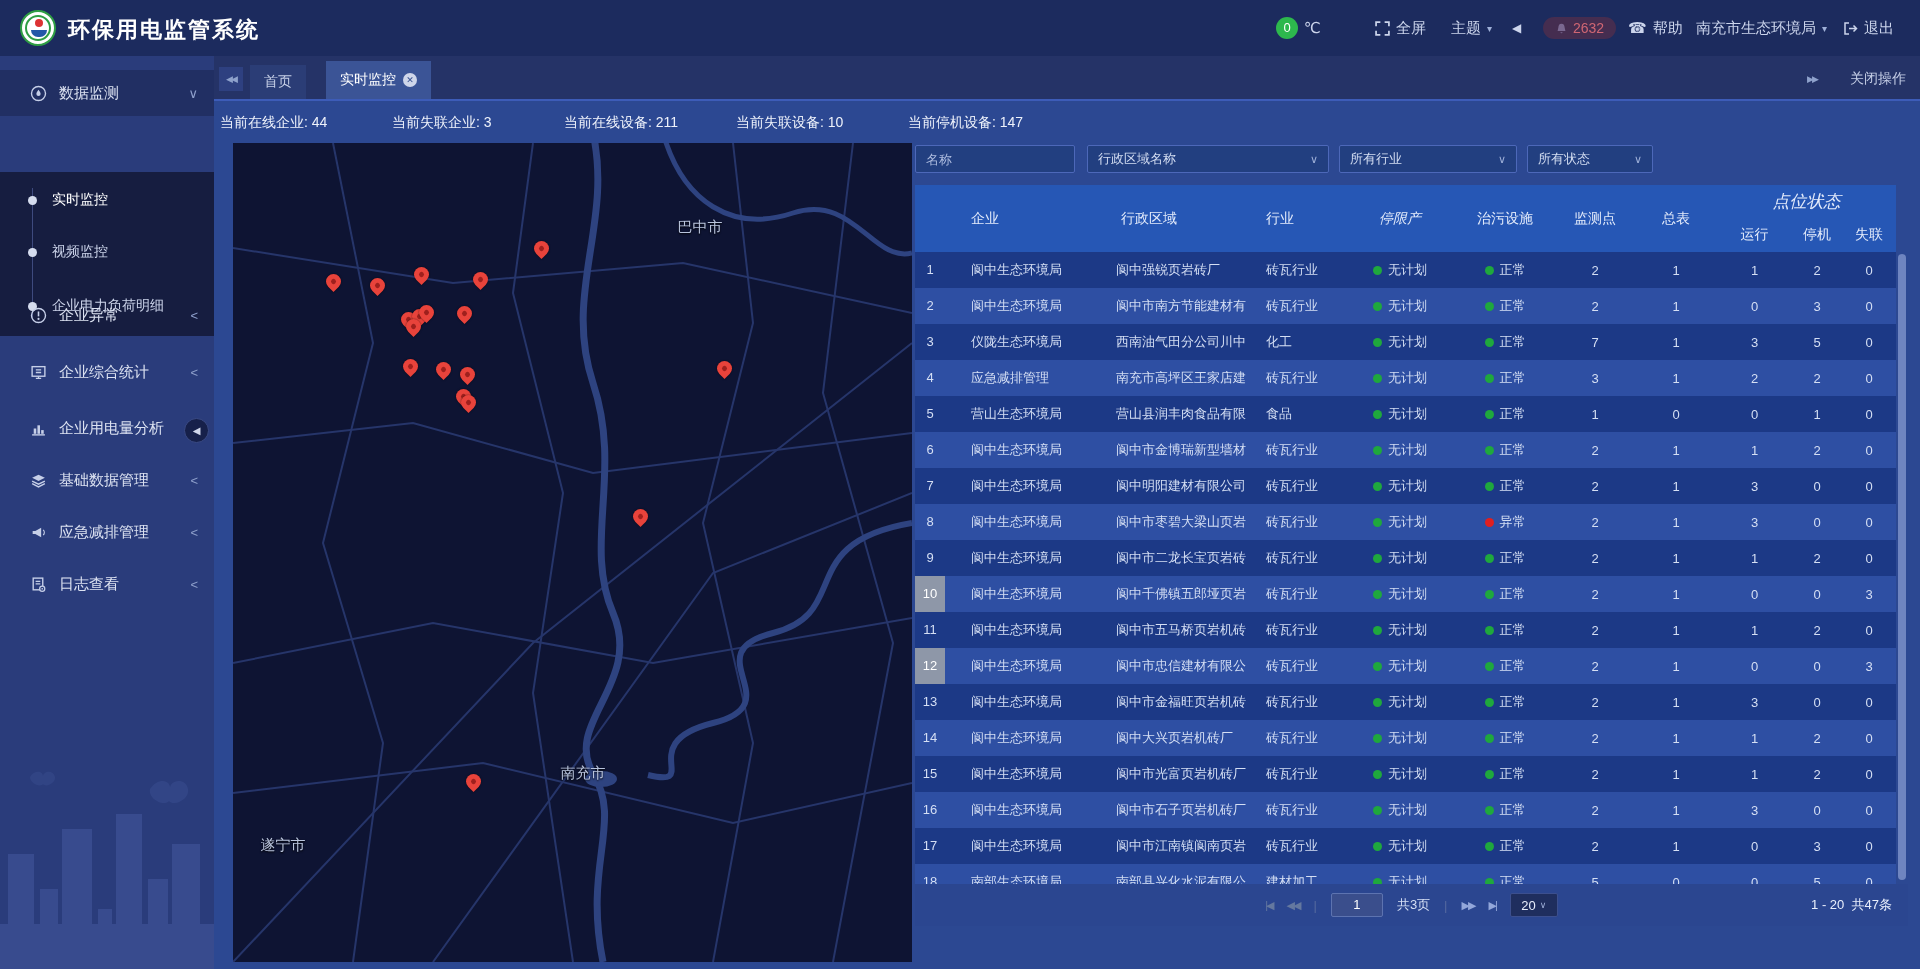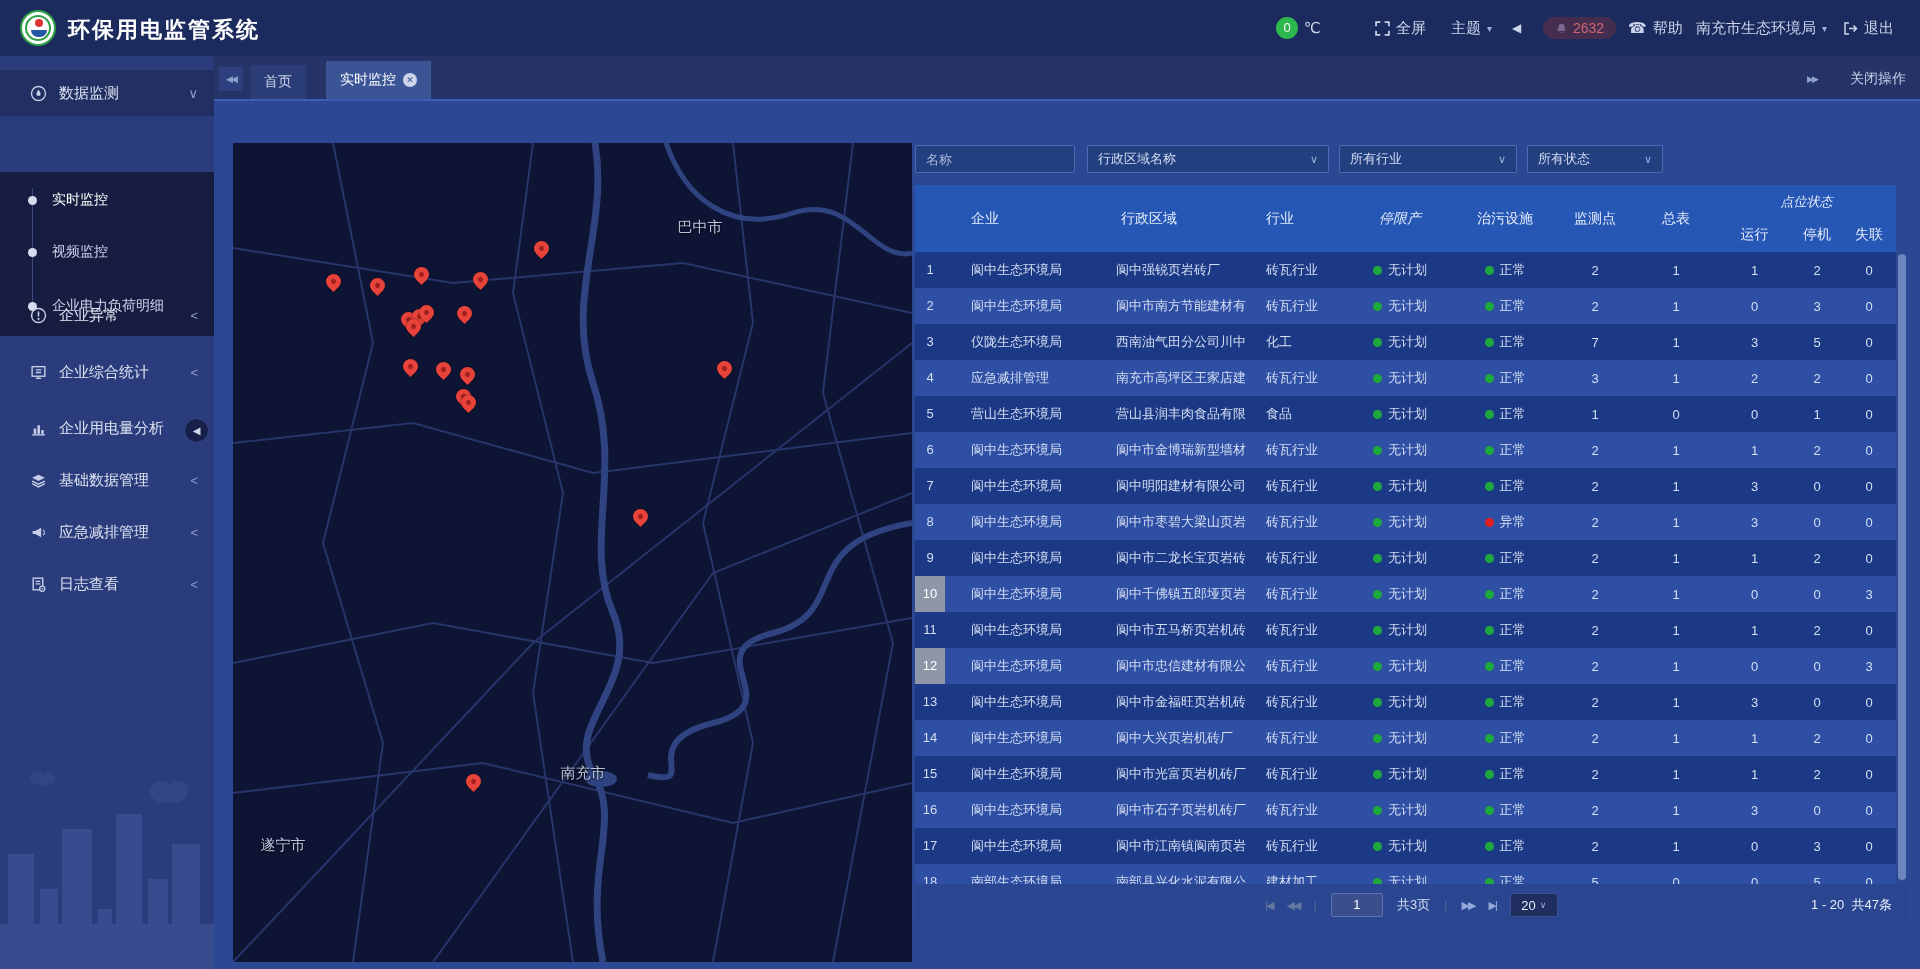--- a/index.html
+++ b/index.html
@@ -57,21 +57,21 @@
   .fbox .vee{margin-left:auto;color:#9fb0d8;font-size:11px;}
   input.fbox{color:#d4def2;outline:none;cursor:text;}
   input.fbox::placeholder{color:#aebcdf;}
 
   
   .tbl{position:absolute;left:915px;top:185px;width:981px;}
   .thead{display:flex;height:67px;background:#2657b5;color:#e3ebfb;font-size:14px;}
   .th{display:flex;align-items:center;justify-content:center;}
   .th.l{justify-content:flex-start;padding-left:6px;}
   .group{display:flex;flex-direction:column;}
-  .group .gtop{height:33px;display:flex;align-items:center;justify-content:center;font-style:italic;font-size:13px;}
+  .group .gtop{height:33px;display:flex;align-items:center;justify-content:center;font-style:italic;font-size:17px;}
   .group .gbot{height:34px;display:flex;}
   .group .gbot .th{height:34px;}
   .tbody{height:632px;overflow:hidden;}
   .row{display:flex;height:36px;align-items:center;font-size:13px;color:#d5dff4;background:#1c3986;}
   .row.alt{background:#2e4fa3;}
   .cell{display:flex;align-items:center;justify-content:center;height:36px;overflow:hidden;white-space:nowrap;}
   .cell.l{justify-content:flex-start;padding-left:6px;}
   .numbox{display:inline-block;width:30px;height:36px;line-height:36px;text-align:center;}
   .numbox.hl{background:#8e97a8;color:#fff;}
   .sdot{display:inline-block;width:9px;height:9px;border-radius:50%;margin-right:6px;flex:none;}
@@ -248,20 +248,27 @@
     <div class="tab active" style="left:112px;">
       <span>实时监控</span>
       <span class="close">✕</span>
     </div>
     <div class="close-ops">
       <span class="tab-nav" style="position:static;background:none;">▶▶</span>
       <span>关闭操作</span>
     </div>
   </div>
 
+  <div class="statsbar" id="statsbar">
+      <div class="stat">当前在线企业: 44</div>
+      <div class="stat">当前失联企业: 3</div>
+      <div class="stat">当前在线设备: 211</div>
+      <div class="stat">当前失联设备: 10</div>
+      <div class="stat">当前停机设备: 147</div>
+    </div>
 
   <div class="map">
     <svg width="679" height="819" viewBox="0 0 679 819">
       <g stroke="#26356a" stroke-width="2" fill="none">
         <path d="M0 105 L220 140 L450 120 L679 170"></path>
         <path d="M0 300 L180 280 L360 330 L679 290"></path>
         <path d="M0 520 L200 480 L420 520 L679 475"></path>
         <path d="M0 650 L250 620 L500 680 L679 640"></path>
         <path d="M100 0 L140 200 L90 400 L150 600 L120 819"></path>
         <path d="M300 0 L280 150 L330 350 L300 550 L340 819"></path>
@@ -306,21 +313,21 @@
 
   <input class="fbox" style="left: 915px; width: 160px;" placeholder="名称">
   <div class="fbox" style="left:1087px;width:242px;">
     <span>行政区域名称</span>
       <span class="vee">∨</span>
   </div>
   <div class="fbox" style="left:1339px;width:178px;">
     <span>所有行业</span>
       <span class="vee">∨</span>
   </div>
-  <div class="fbox" style="left:1527px;width:136px;">
+  <div class="fbox" style="left:1527px;width:126px;">
     <span>所有状态</span>
       <span class="vee">∨</span>
   </div>
 
   <div class="tbl">
     <div class="thead">
       <div class="th" style="width:50px;"></div>
       <div class="th l" style="width:150px;">企业</div>
       <div class="th l" style="width:145px;">行政区域</div>
       <div class="th l" style="width:85px;">行业</div>

